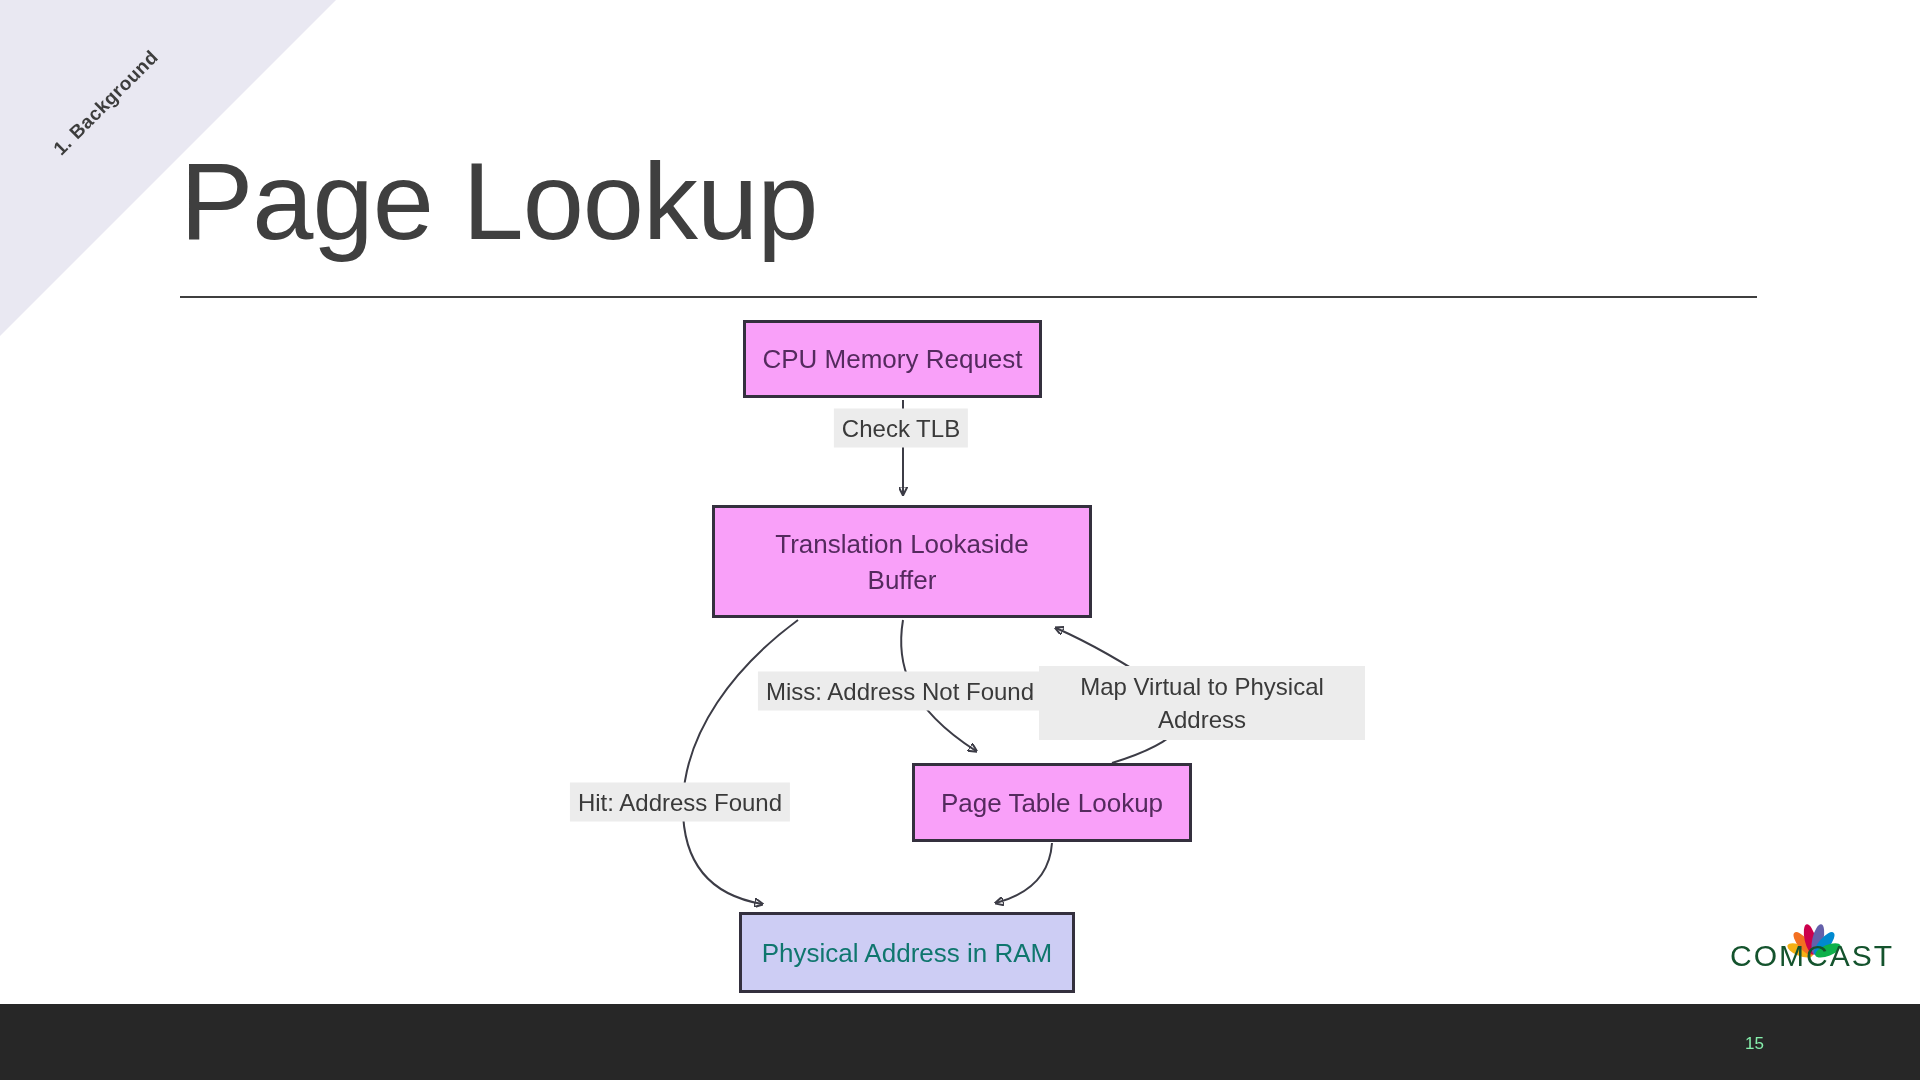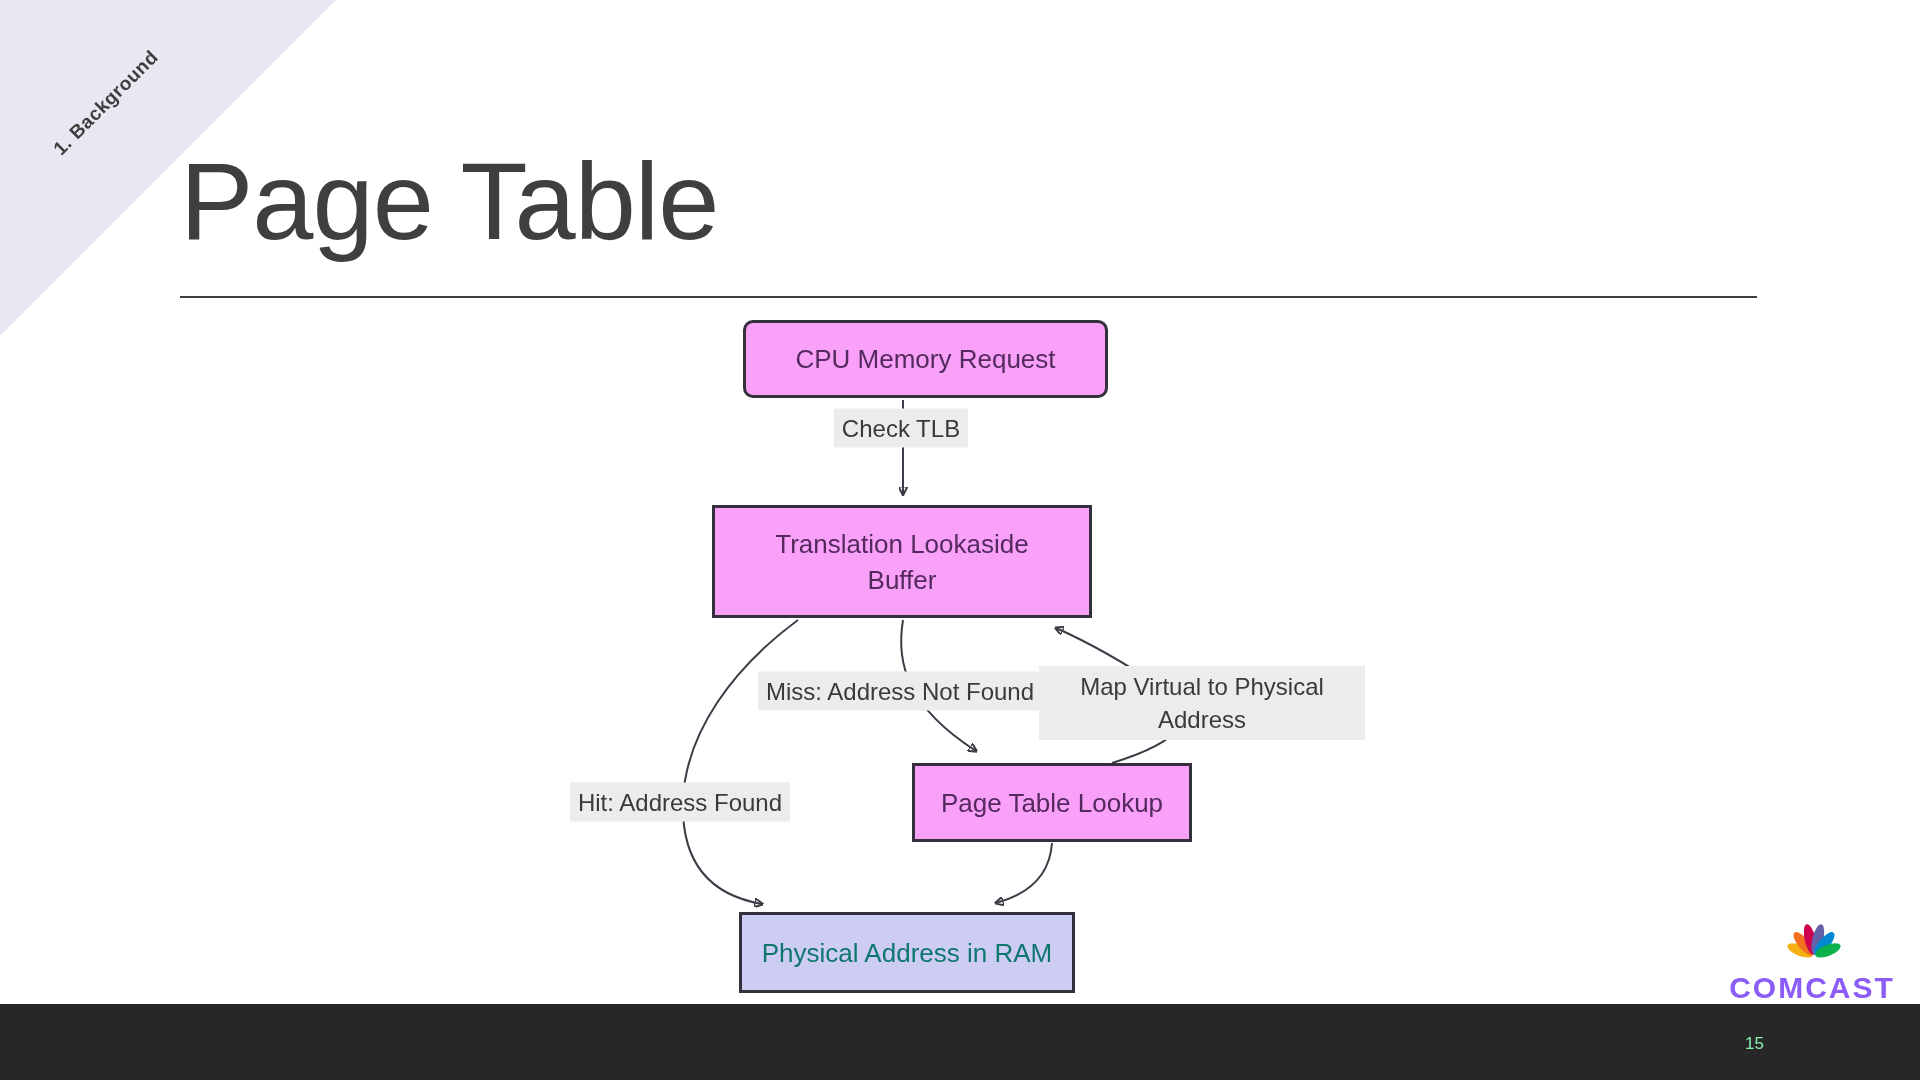--- a/index.html
+++ b/index.html
@@ -28,55 +28,55 @@
   }
   
   .edges{position:absolute;left:0;top:0;width:1920px;height:1080px;}
   .edges path{fill:none;stroke:#3c3c46;stroke-width:2px;}
   .node{
     position:absolute;display:flex;align-items:center;justify-content:center;
     border:3px solid #34303e;background:#f9a0f9;color:#542a5e;
     font-size:26px;text-align:center;line-height:36px;box-sizing:border-box;
   }
   .node span{display:block;}
-  .node-cpu{left:743px;top:320px;width:365px;height:78px;border-radius:10px;}
+  .node-cpu{left:743px;top:320px;width:299px;height:78px;}
   .node-tlb{left:712px;top:505px;width:380px;height:113px;}
   .node-tlb span{width:300px;}
   .node-ptl{left:912px;top:763px;width:280px;height:79px;}
   .node-ram{left:739px;top:912px;width:336px;height:81px;background:#cdcdf4;color:#0f766e;}
   .edge-label{
     position:absolute;transform:translate(-50%,-50%);
     background:#ececec;color:#3a3a3a;font-size:24px;line-height:33px;
     padding:3px 8px;text-align:center;white-space:nowrap;
   }
   .lbl-check{left:901px;top:428px;}
   .lbl-hit{left:680px;top:802px;}
   .lbl-miss{left:900px;top:691px;}
   .lbl-map{left:1202px;top:691px;white-space:normal;width:310px;padding:4px 8px;margin-top:12px;}
   
   .footer{position:absolute;left:0;top:1004px;width:1920px;height:76px;background:#272727;}
   .page-number{position:absolute;left:1745px;top:30px;font-size:17px;color:#86efac;}
   
   .logo{position:absolute;left:1712px;top:910px;width:200px;height:80px;}
   .peacock{position:absolute;left:70px;top:2px;}
   .wordmark{
-    position:absolute;left:0;top:61px;width:200px;text-align:center;
-    font-size:30px;letter-spacing:2px;color:#8b5cf6;font-weight:700;
+    position:absolute;left:0;top:29px;width:200px;text-align:center;
+    font-size:30px;letter-spacing:2px;color:#14532d;font-weight:400;
   }
 </style>
 </head>
 <body>
 
 <div class="slide">
 
   <div class="ribbon">
     <div class="ribbon-label">1. Background</div>
   </div>
 
-  <h1 class="title">Page Table</h1>
+  <h1 class="title">Page Lookup</h1>
   <div class="rule"></div>
 
   <svg class="edges" viewBox="0 0 1920 1080">
     <defs>
       <marker id="arrow" markerWidth="9" markerHeight="9" refX="7.5" refY="4.5" orient="auto" markerUnits="userSpaceOnUse">
         <path d="M0,0 L9,4.5 L0,9 Z" fill="#34303e" stroke="none"></path>
       </marker>
     </defs>
     <path d="M903,400 L903,494" marker-end="url(#arrow)"></path>
     <path d="M798,620 C733,668 686,732 683,800 C681,856 704,894 762,904" marker-end="url(#arrow)"></path>

